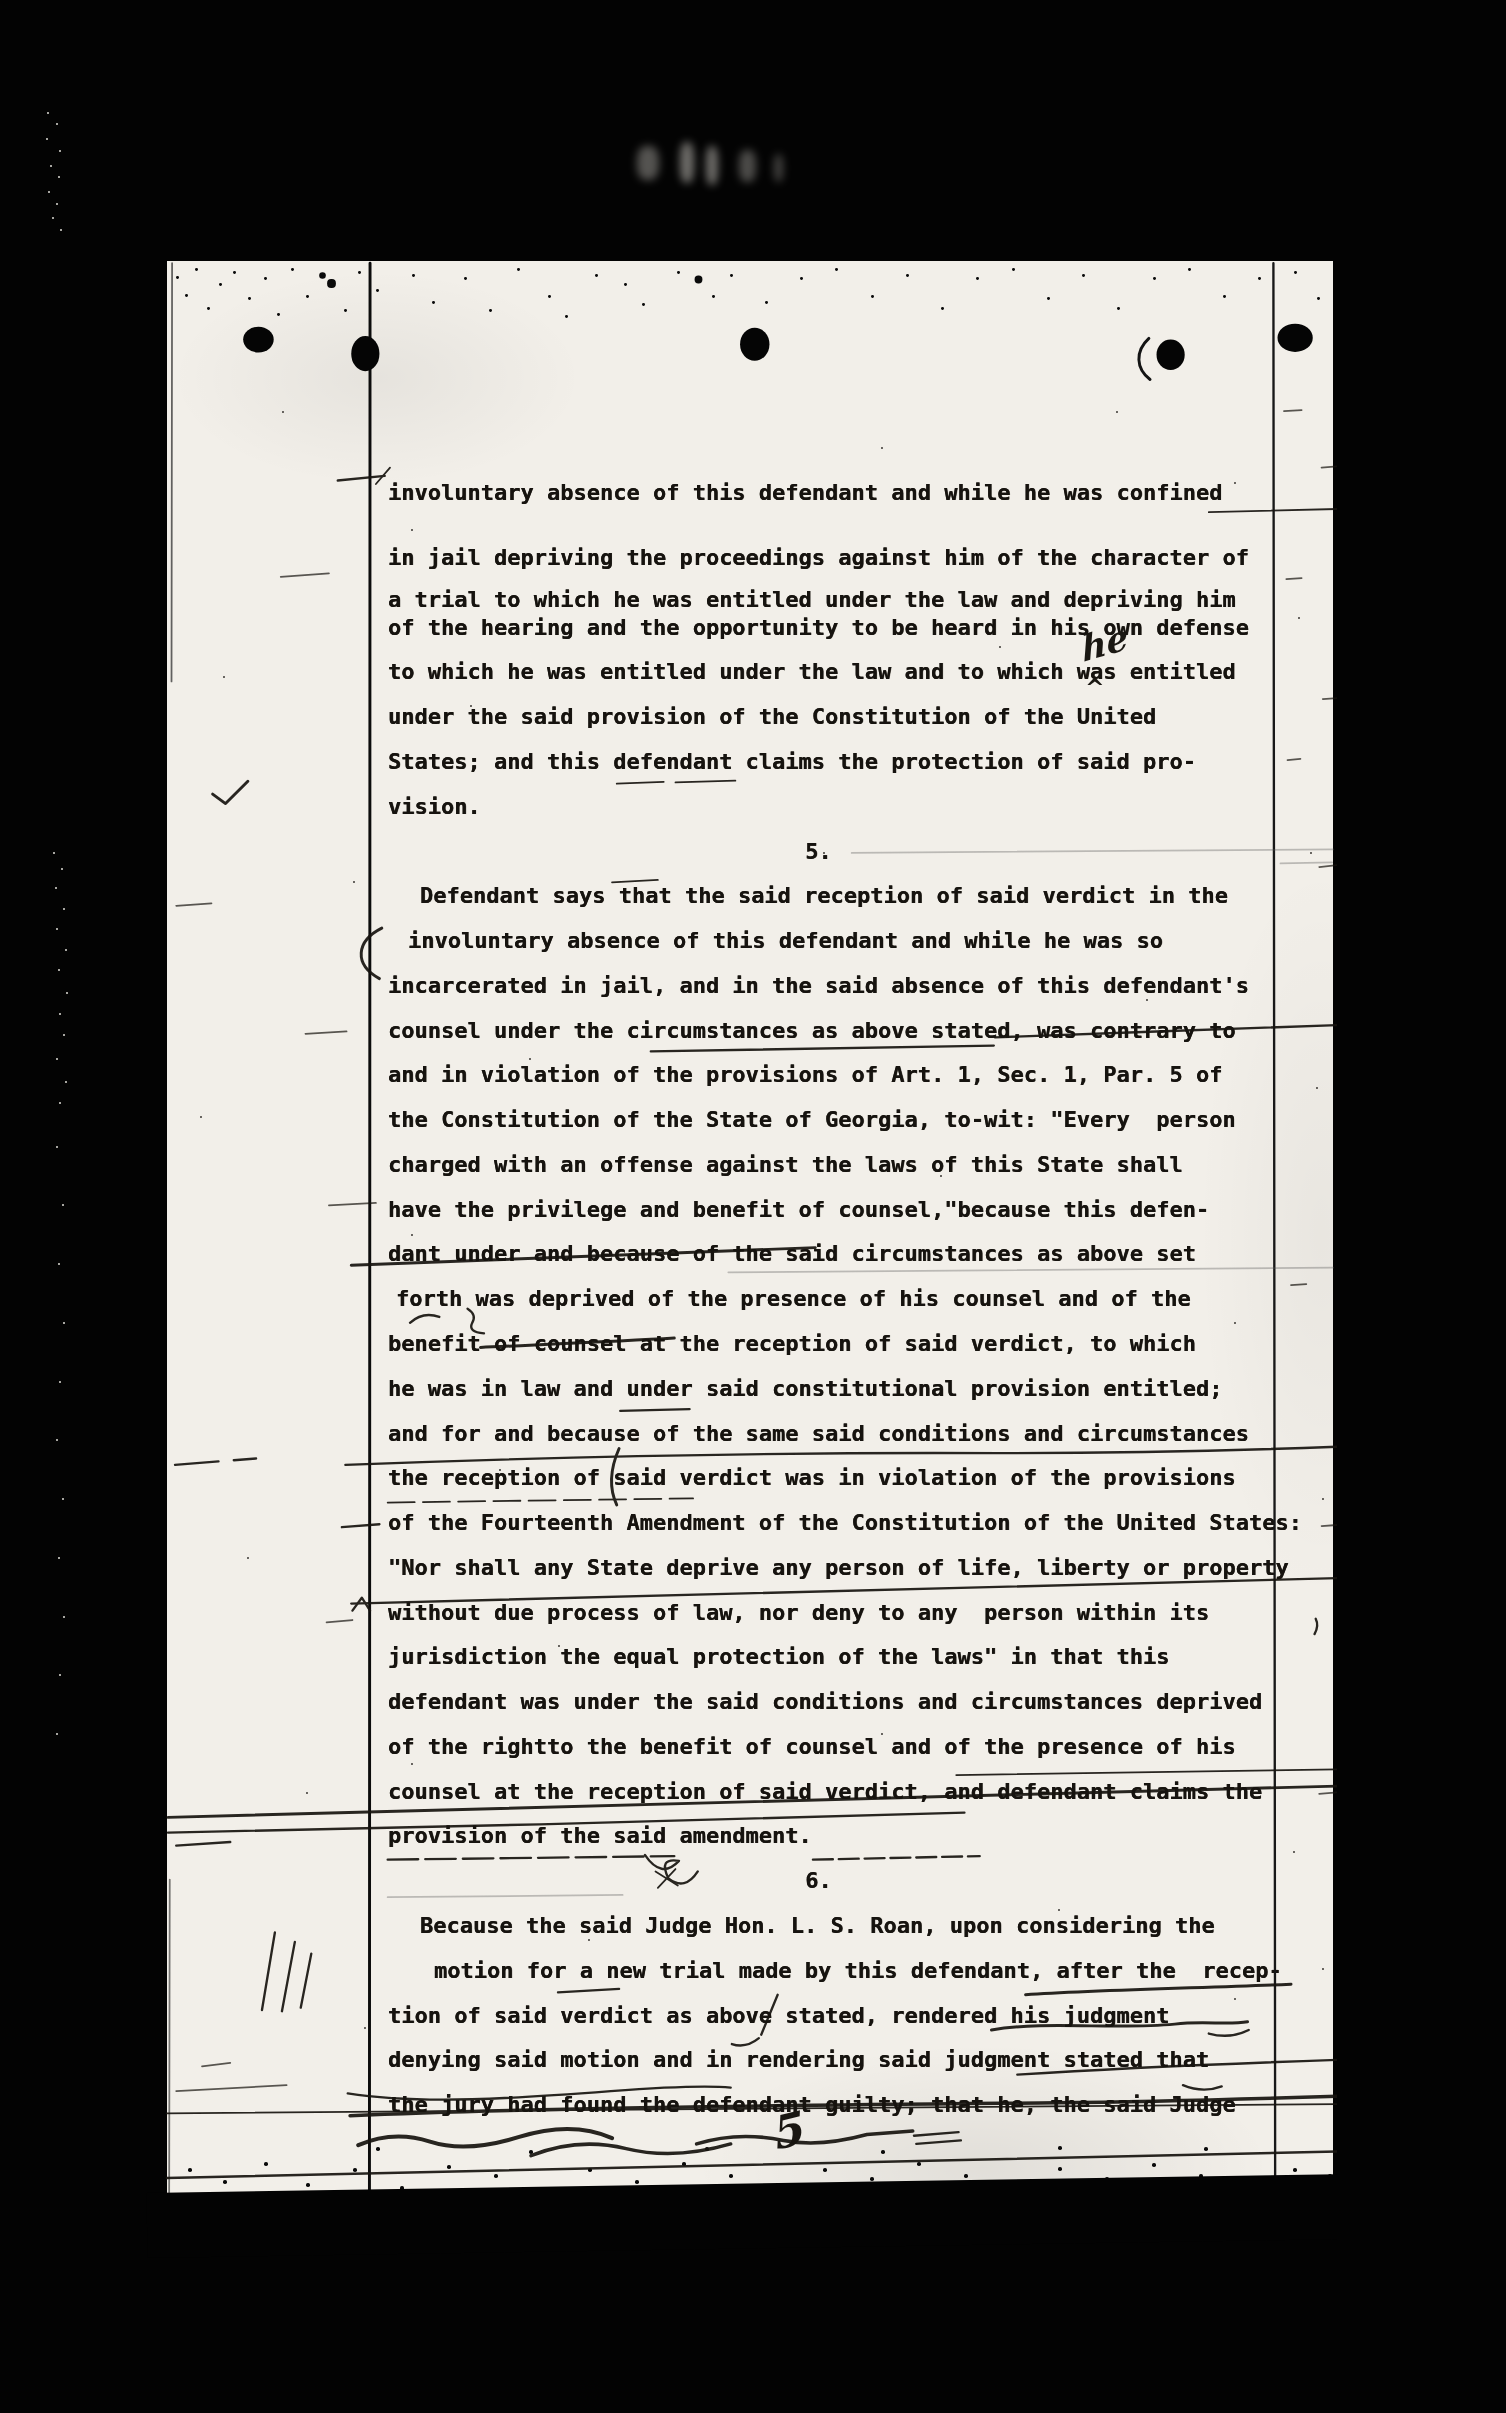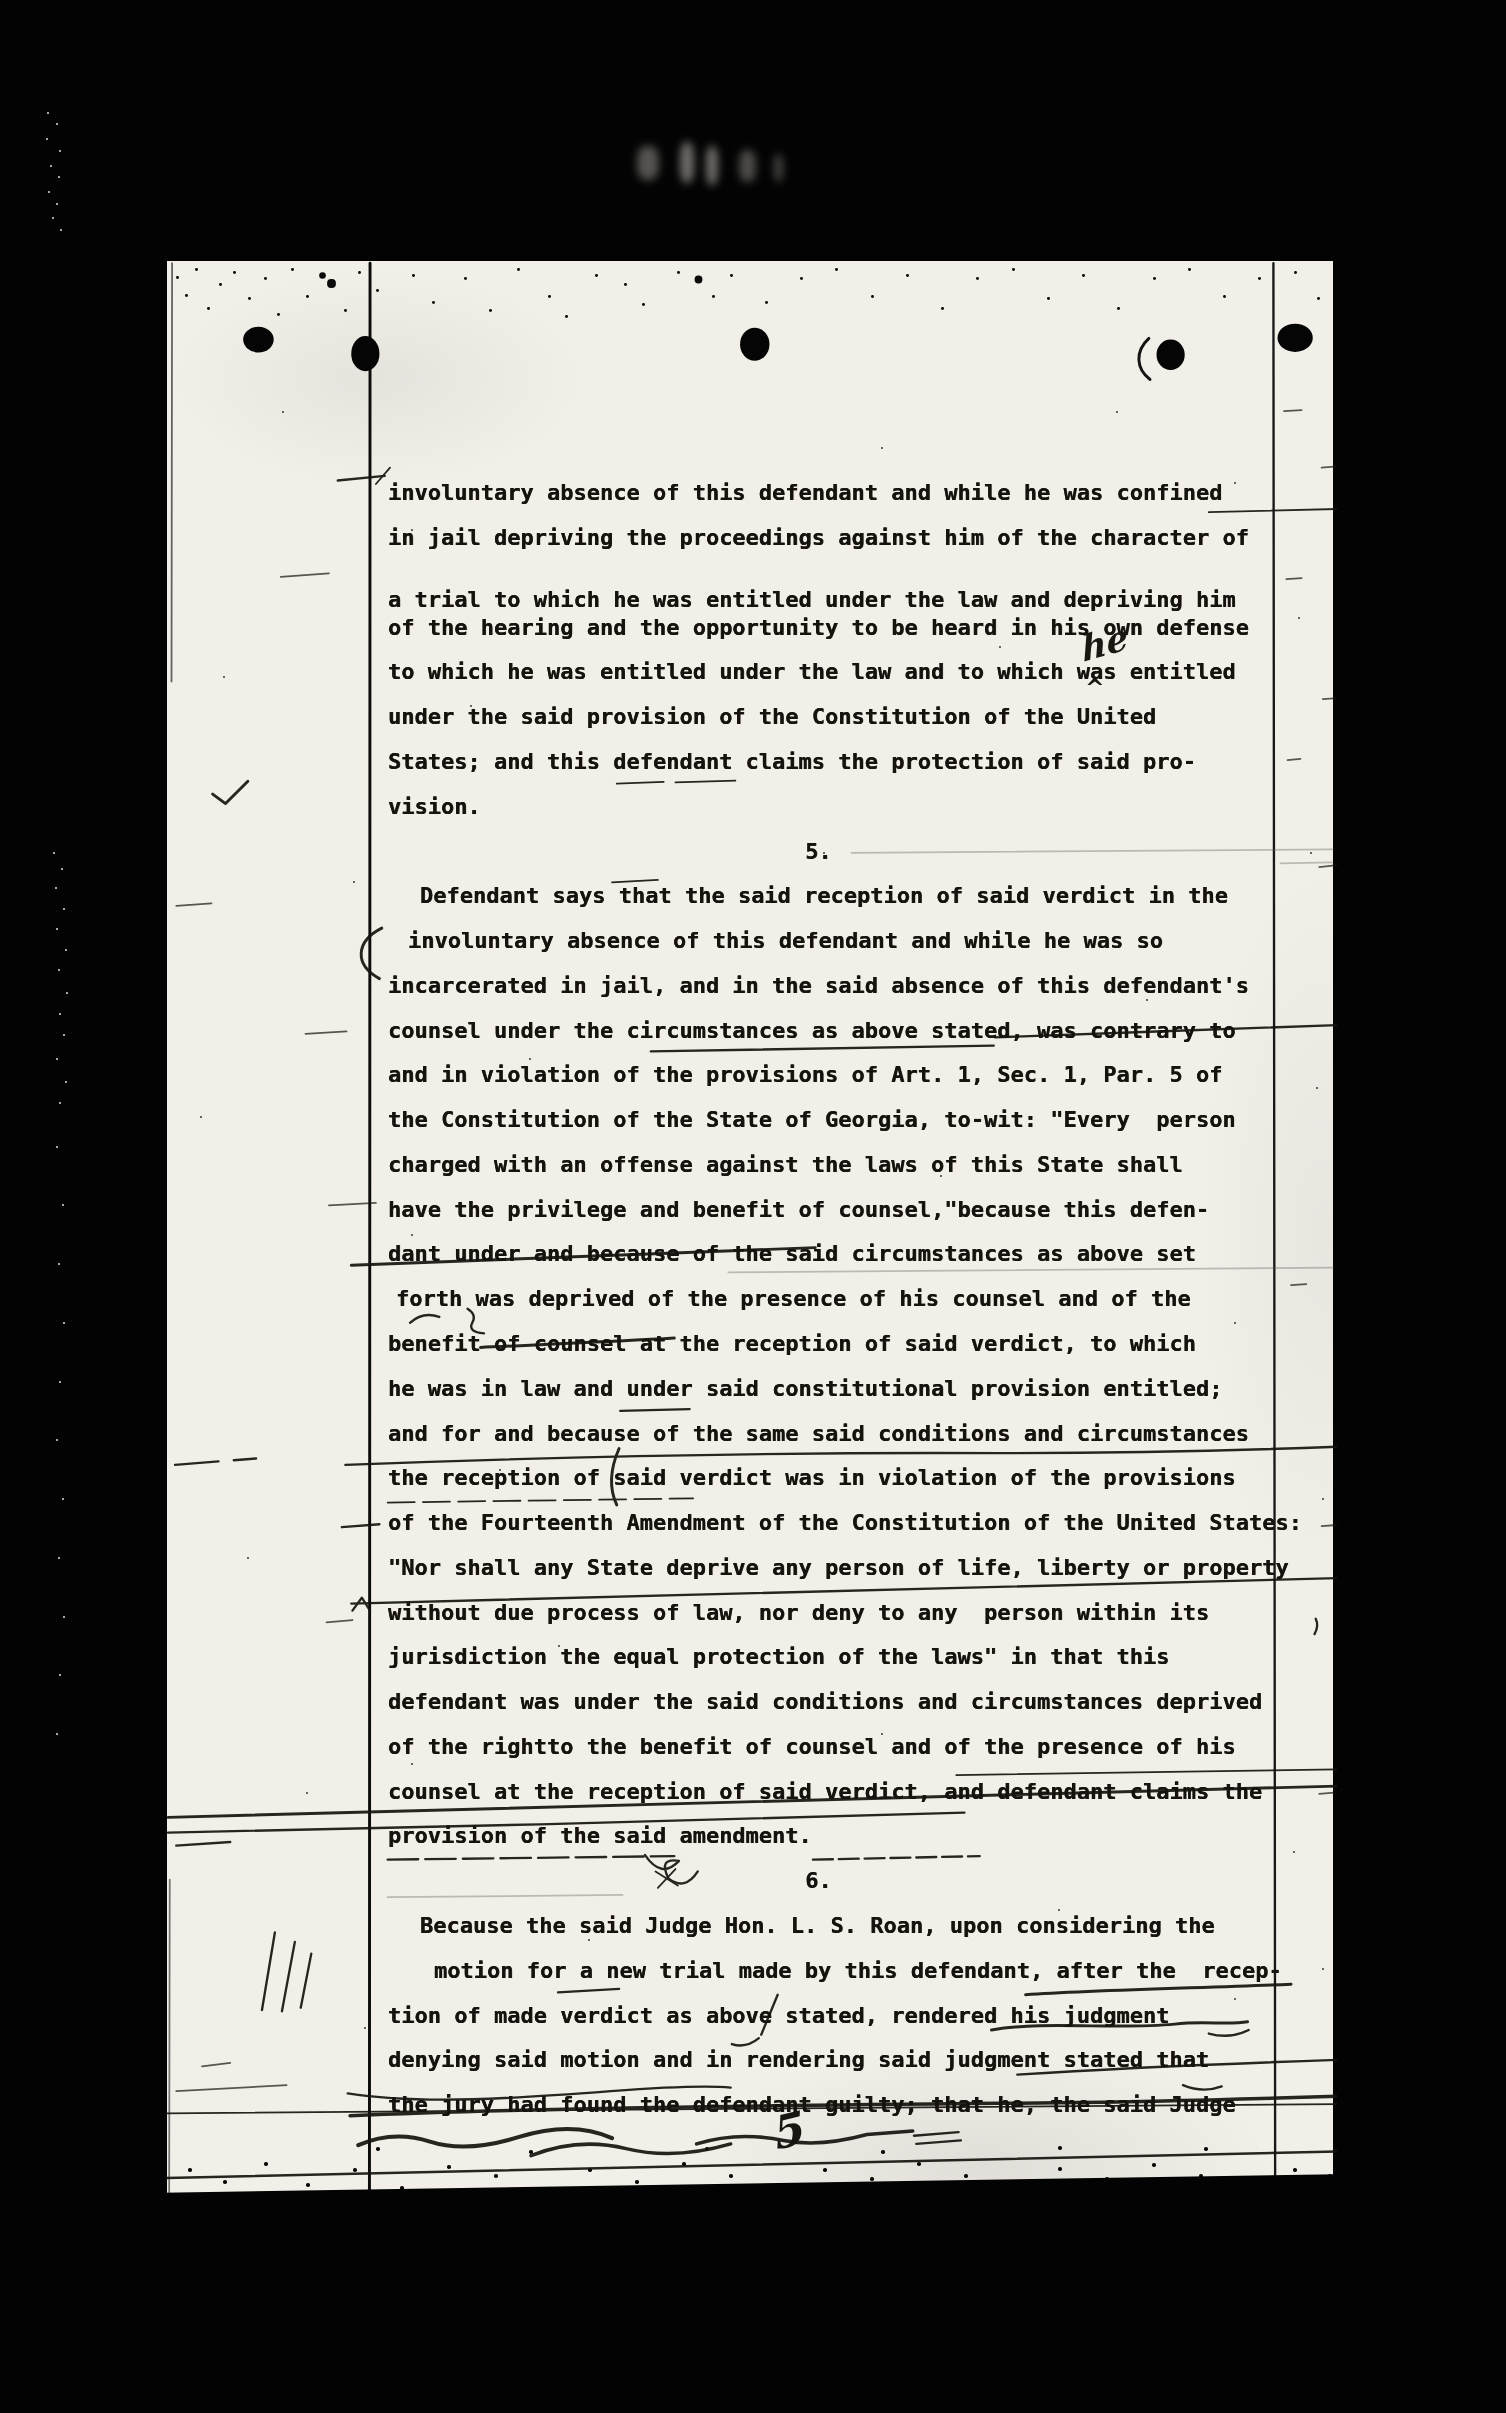--- a/index.html
+++ b/index.html
@@ -71,21 +71,21 @@
   <div class="smudge" style="left:774px;top:154px;width:9.4px;height:28px;opacity:.3"></div>
 
   <div class="dot" id="noise-top"></div>
   <div class="dot" id="noise-grain"></div>
   <div class="dot" id="noise-bottom"></div>
   <div class="dot" id="film-speckles"></div>
   <div id="dash-row"></div>
 
   <div id="lines">
       <div class="tline" style="top: 479px;">involuntary absence of this defendant and while he was confined</div>
-      <div class="tline" style="top: 524px; text-align: right;">in jail depriving the proceedings against him of the character of</div>
+      <div class="tline" style="top: 544px; text-align: right;">in jail depriving the proceedings against him of the character of</div>
       <div class="tline" style="top: 586px;">a trial to which he was entitled under the law and depriving him</div>
       <div class="tline" style="top: 614px;">of the hearing and the opportunity to be heard in his own defense</div>
       <div class="tline" style="top: 658px;">to which he was entitled under the law and to which was entitled</div>
       <div class="tline" style="top: 703px; text-align: right;">under the said provision of the Constitution of the United</div>
       <div class="tline" style="top: 748px;">States; and this defendant claims the protection of said pro-</div>
       <div class="tline" style="top: 793px;">vision.</div>
       <div class="tline center" style="top: 838px;">5.</div>
       <div class="tline indent" style="top: 882px;">Defendant says that the said reception of said verdict in the</div>
       <div class="tline" style="top: 927px; margin-left: 20px;">involuntary absence of this defendant and while he was so</div>
       <div class="tline" style="top: 972px;">incarcerated in jail, and in the said absence of this defendant's</div>
@@ -104,21 +104,21 @@
       <div class="tline" style="top: 1554px;">"Nor shall any State deprive any person of life, liberty or property</div>
       <div class="tline" style="top: 1599px;">without due process of law, nor deny to any  person within its</div>
       <div class="tline" style="top: 1643px;">jurisdiction the equal protection of the laws" in that this</div>
       <div class="tline" style="top: 1688px;">defendant was under the said conditions and circumstances deprived</div>
       <div class="tline" style="top: 1733px;">of the rightto the benefit of counsel and of the presence of his</div>
       <div class="tline" style="top: 1778px;">counsel at the reception of said verdict, and defendant claims the</div>
       <div class="tline" style="top: 1822px;">provision of the said amendment.</div>
       <div class="tline center" style="top: 1867px;">6.</div>
       <div class="tline indent" style="top: 1912px;">Because the said Judge Hon. L. S. Roan, upon considering the</div>
       <div class="tline" style="top: 1957px; margin-left: 46px;">motion for a new trial made by this defendant, after the  recep-</div>
-      <div class="tline" style="top: 2002px;">tion of made verdict as above stated, rendered his judgment</div>
+      <div class="tline" style="top: 2002px;">tion of said verdict as above stated, rendered his judgment</div>
       <div class="tline" style="top: 2046px;">denying said motion and in rendering said judgment stated that</div>
       <div class="tline" style="top: 2091px;">the jury had found the defendant guilty; that he, the said Judge</div>
     </div>
 
   <div class="hw" id="hw-he">he</div>
   <div class="hw" id="hw-caret">^</div>
   <div class="hw" id="hw-pageno">5</div>
 
   <svg class="marks" width="1506" height="2413" viewBox="0 0 2564 4108">
     <g fill="none" stroke-linecap="round" stroke-linejoin="round">

